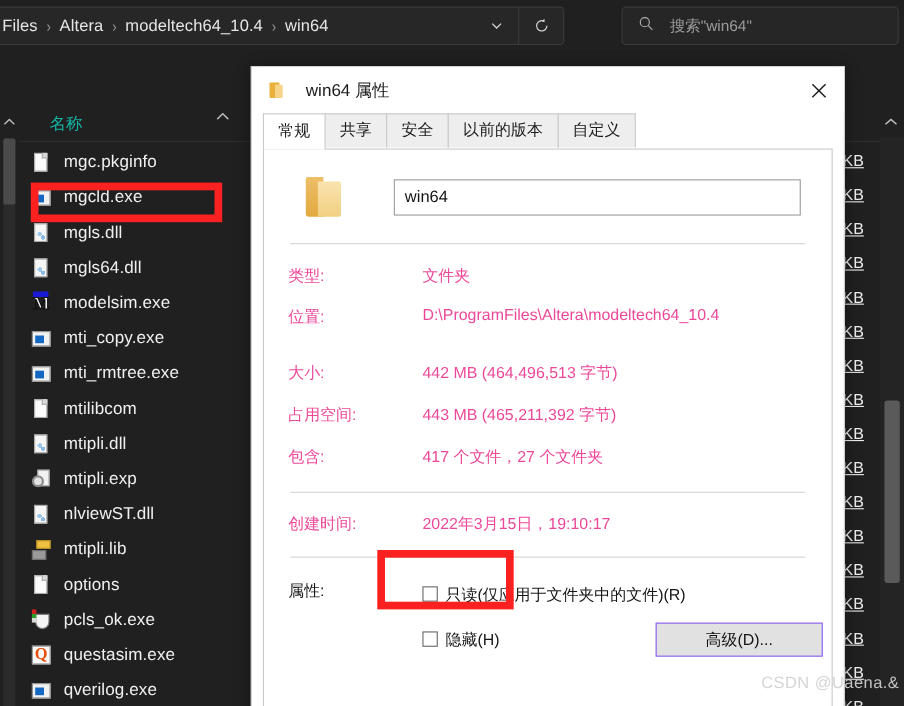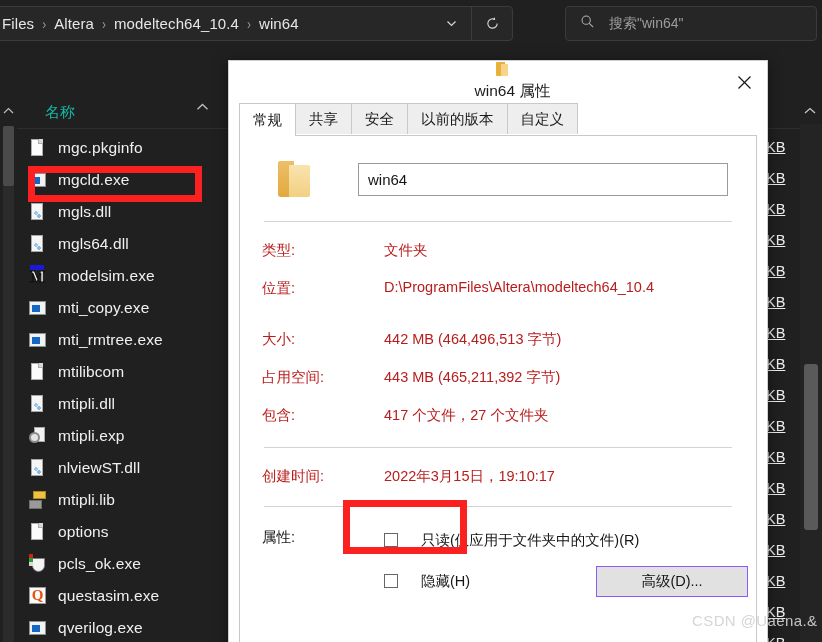--- a/index.html
+++ b/index.html
@@ -361,21 +361,20 @@
     border: 1px solid #d0d0d0;
     box-shadow: 0 2px 14px rgba(0,0,0,0.45);
     box-sizing: border-box;
   }
   .dlg-title {
     height: 42px;
     display: flex;
     align-items: center;
     padding-left: 16px;
     background: #ffffff;
-    flex-direction: column;
   }
   .folder-ic {
     position: relative;
     width: 20px; height: 16px;
     flex: 0 0 20px;
   }
   .folder-ic::before {
     content: "";
     position: absolute; left: 0; top: 1px;
     width: 9px; height: 14px;
@@ -480,21 +479,21 @@
   }
   .hr {
     height: 1px;
     background: #d3d3d3;
     margin: 12px 2px 0 2px;
   }
   .info-row {
     display: flex;
     padding-top: 19px;
     font-size: 14.5px;
-    color: #b91c1c;
+    color: #ec4899;
     justify-content: space-between;
   }
   .info-label { width: 122px; flex: 0 0 122px; }
   .info-value { flex: 1; }
   .sect-gap { height: 13px; }
   .attr-row {
     display: flex;
     padding-top: 21px;
     font-size: 14.5px;
     color: #161616;
@@ -507,21 +506,21 @@
     height: 24px;
     margin-bottom: 17px;
   }
   .cbox {
     width: 14px; height: 14px;
     border: 1px solid #666;
     background: #fff;
     box-sizing: border-box;
     flex: 0 0 14px;
   }
-  .cblabel { margin-left: 23px; font-size: 14.5px; color: #161616; }
+  .cblabel { margin-left: 7px; font-size: 14.5px; color: #161616; }
   .adv-btn {
     position: absolute;
     right: -14px; top: 38px;
     width: 152px; height: 31px;
     background: #e1e1e1;
     border: 1px solid #8b5cf6;
     box-sizing: border-box;
     display: flex;
     align-items: center;
     justify-content: center;

